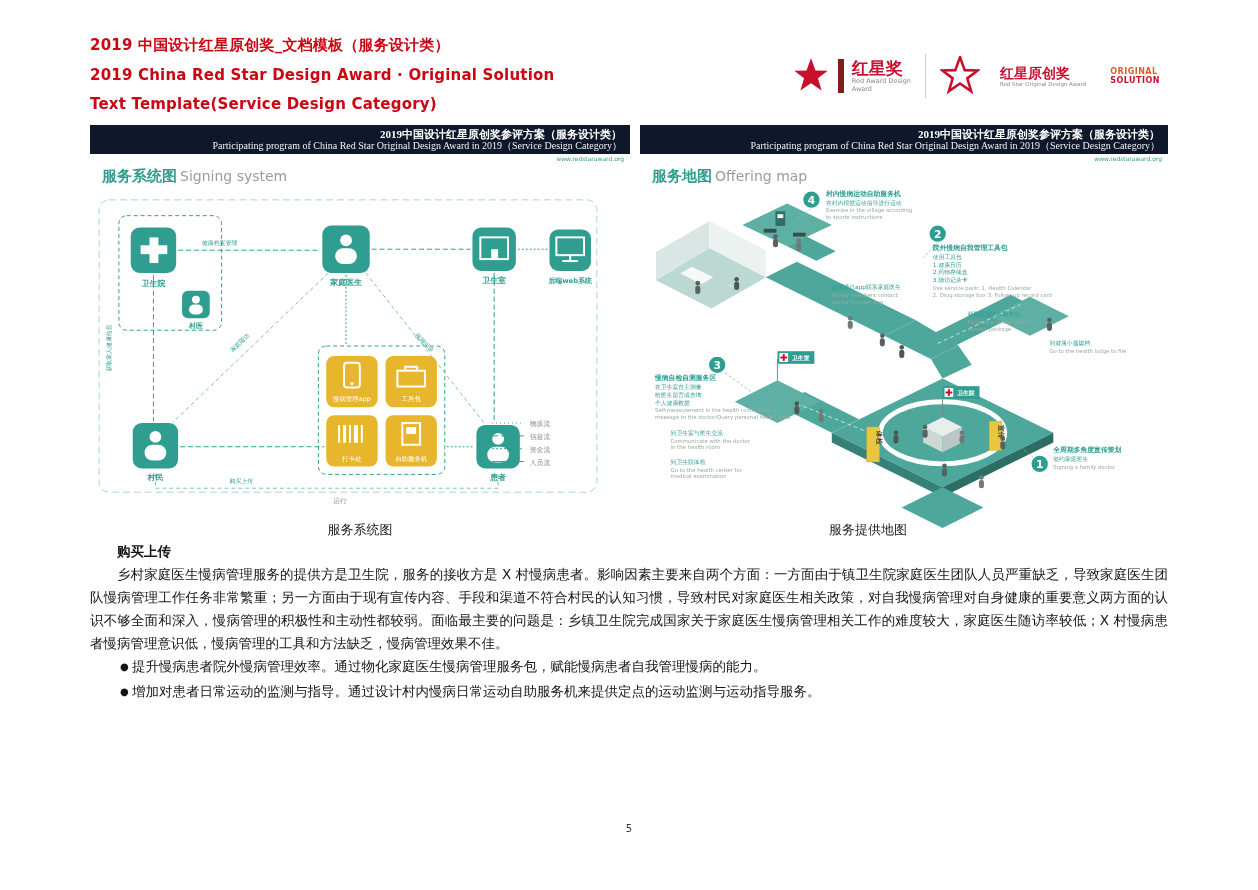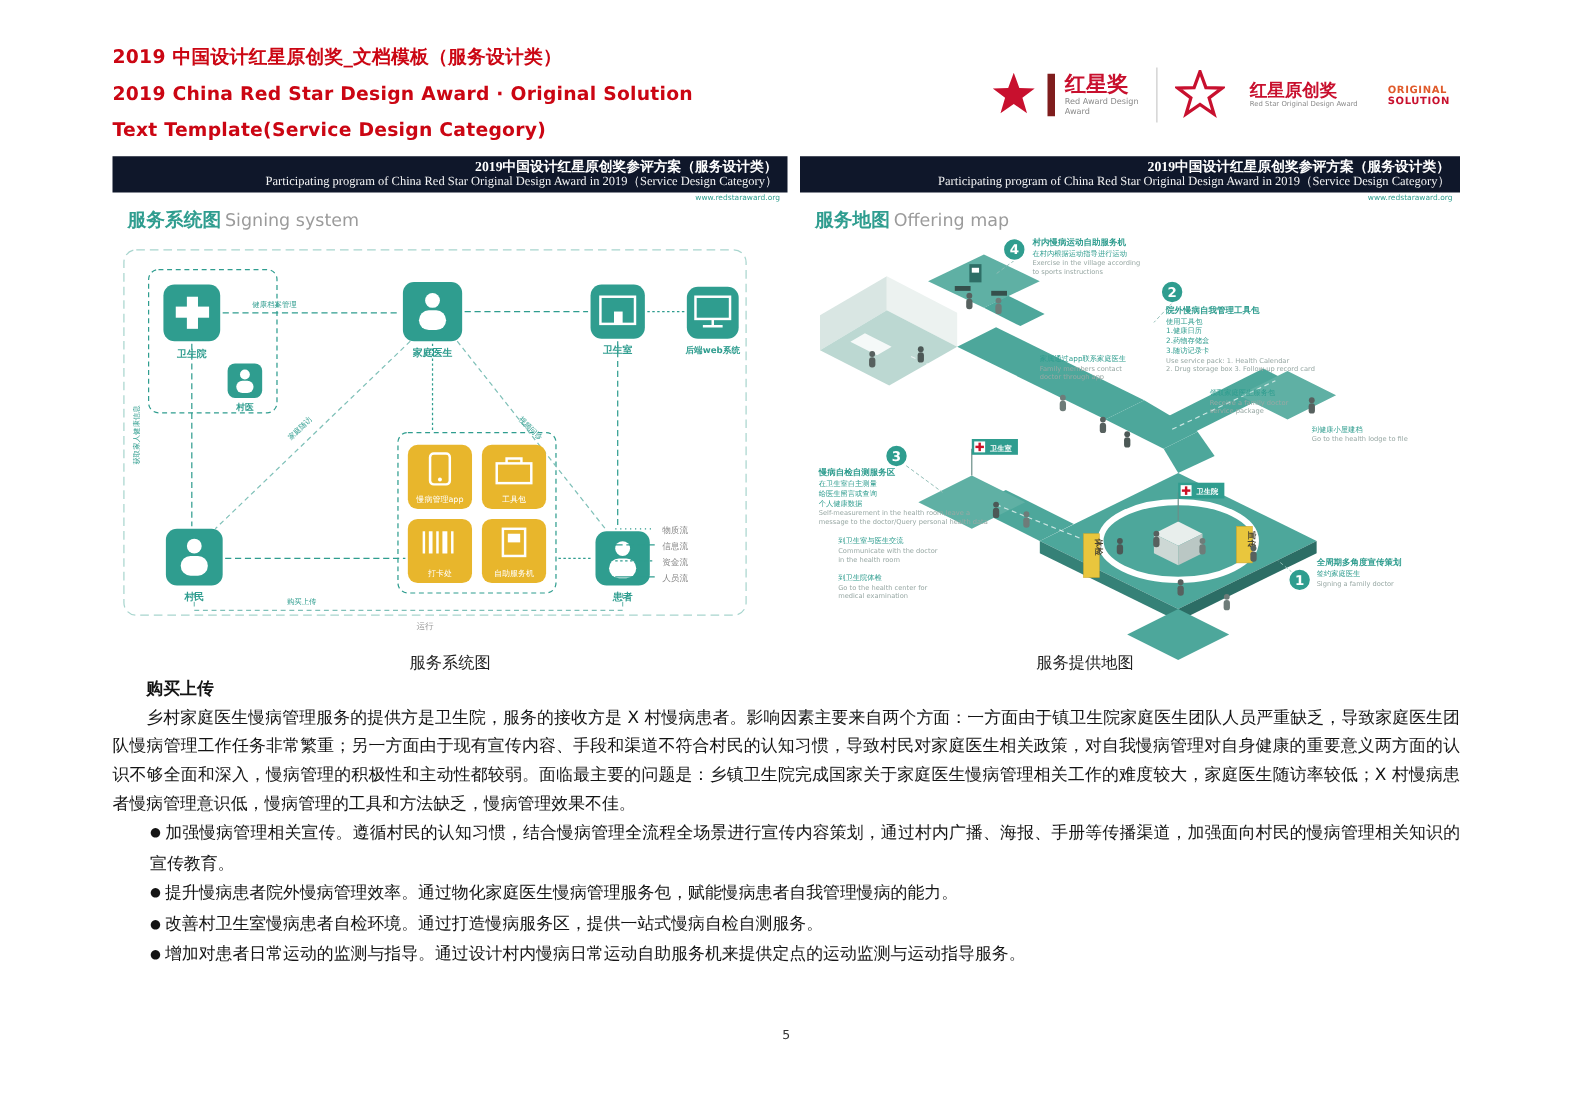--- a/index.html
+++ b/index.html
@@ -441,21 +441,19 @@
     </svg>
   </div>
 
   <div class="caption left">服务系统图</div>
   <div class="caption right">服务提供地图</div>
 
   <div class="body-text">
     <div class="heading">购买上传</div>
     <p class="para">乡村家庭医生慢病管理服务的提供方是卫生院，服务的接收方是 X 村慢病患者。影响因素主要来自两个方面：一方面由于镇卫生院家庭医生团队人员严重缺乏，导致家庭医生团队慢病管理工作任务非常繁重；另一方面由于现有宣传内容、手段和渠道不符合村民的认知习惯，导致村民对家庭医生相关政策，对自我慢病管理对自身健康的重要意义两方面的认识不够全面和深入，慢病管理的积极性和主动性都较弱。面临最主要的问题是：乡镇卫生院完成国家关于家庭医生慢病管理相关工作的难度较大，家庭医生随访率较低；X 村慢病患者慢病管理意识低，慢病管理的工具和方法缺乏，慢病管理效果不佳。</p>
     <ul class="principles">
-      <li>加强慢病管理相关宣传。遵循村民的认知习惯，结合慢病管理全流程全场景进行宣传内容策划，通过村内广播、海报、手册等传播渠道，加强面向村民的慢病管理相关知识的宣传教育。</li>
       <li>提升慢病患者院外慢病管理效率。通过物化家庭医生慢病管理服务包，赋能慢病患者自我管理慢病的能力。</li>
-      <li>改善村卫生室慢病患者自检环境。通过打造慢病服务区，提供一站式慢病自检自测服务。</li>
       <li>增加对患者日常运动的监测与指导。通过设计村内慢病日常运动自助服务机来提供定点的运动监测与运动指导服务。</li>
     </ul>
   </div>
 
   <div class="pageno">5</div>
 </div>
 
 </body></html>

